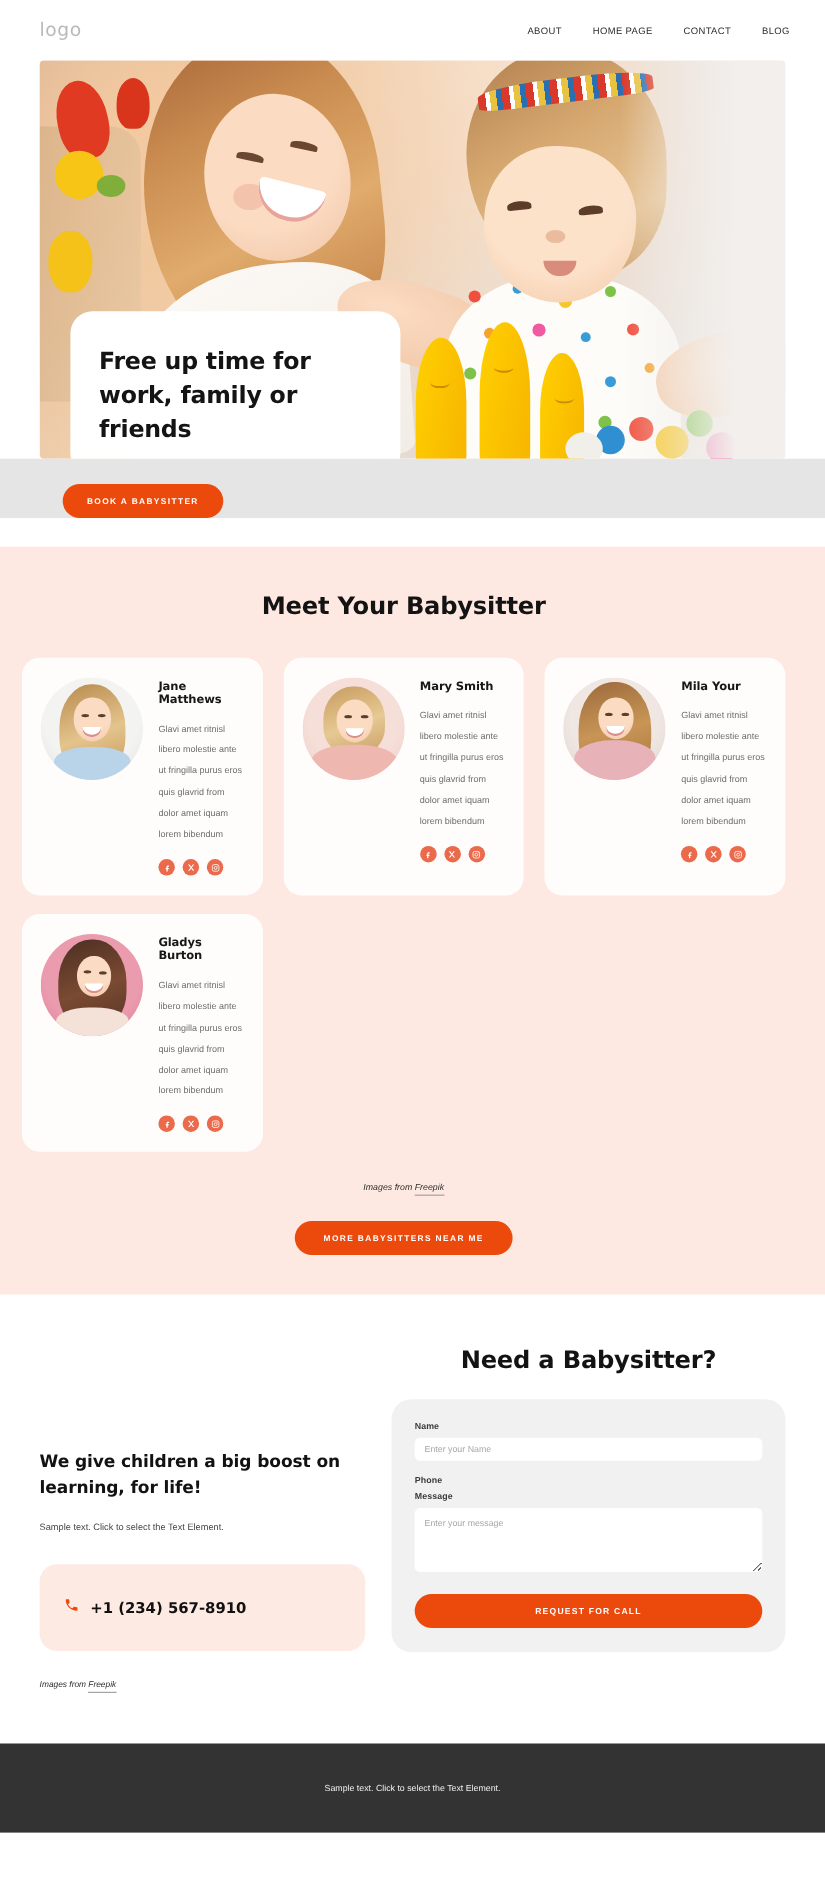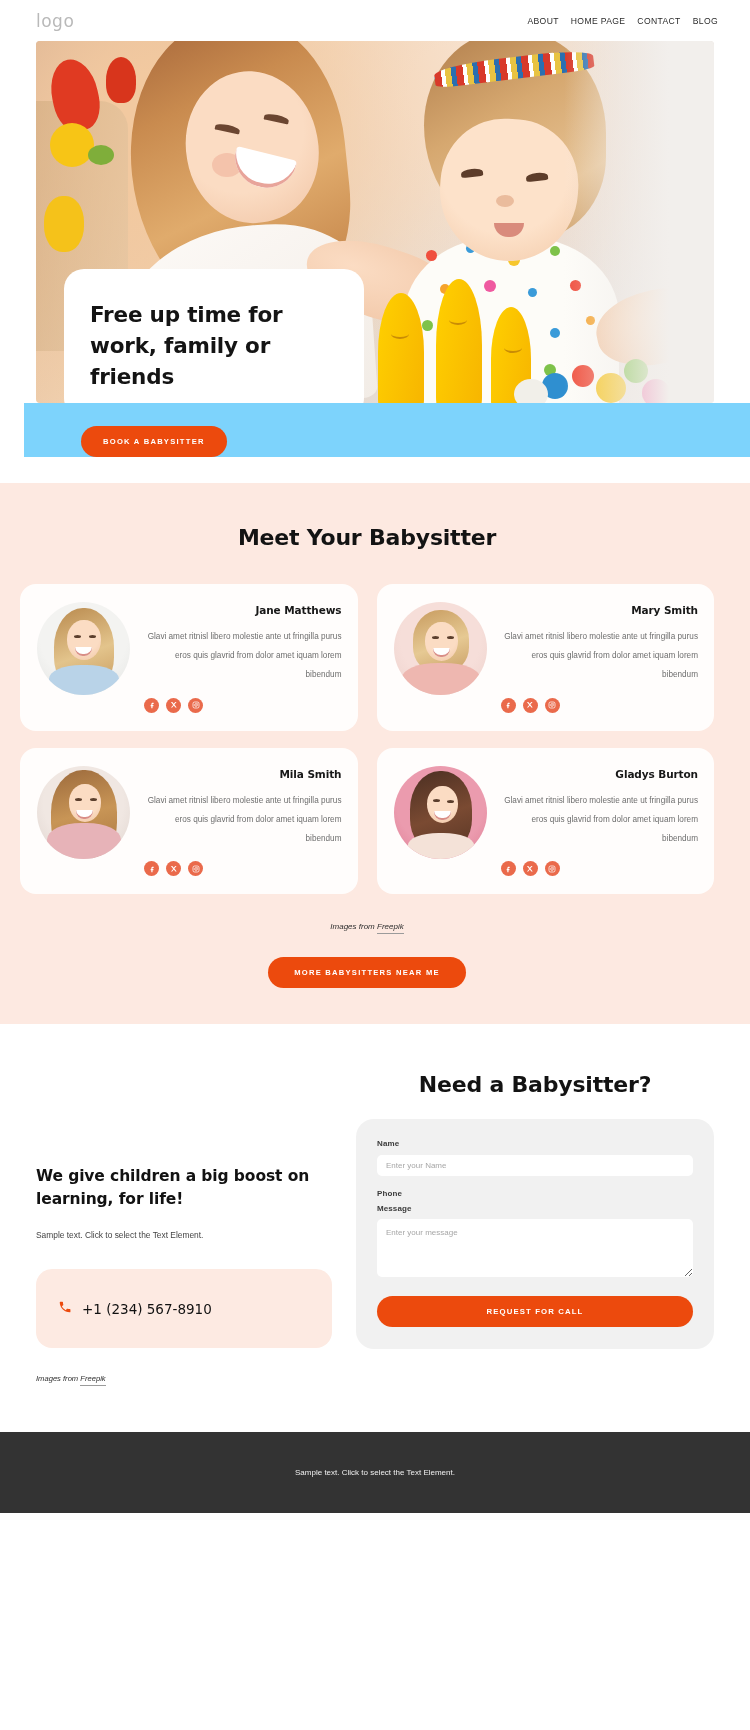--- a/index.html
+++ b/index.html
@@ -6,38 +6,38 @@
   html, body {
     width: 750px;
     background: #ffffff;
     font-family: "Liberation Sans", sans-serif;
     -webkit-font-smoothing: antialiased;
   }
   body { width: 750px; min-height: 1730px; overflow-x: hidden; }
 
   
   .site-header {
-    height: 41px;
+    height: 55px;
     background: #ffffff;
     display: flex;
     align-items: center;
     padding: 0 32px 0 36px;
   }
   .logo {
     font-family: "DejaVu Sans", sans-serif;
     font-size: 17px;
     color: #b9b9b9;
     letter-spacing: 0.5px;
     font-weight: 400;
   }
   .main-nav {
     margin-left: auto;
     display: flex;
     align-items: center;
-    gap: 12px;
+    gap: 28px;
   }
   .nav-link {
     font-size: 8.6px;
     letter-spacing: 0.35px;
     color: #2b2b2b;
     text-decoration: none;
     font-weight: 400;
     white-space: nowrap;
   }
 
@@ -184,21 +184,21 @@
     z-index: 5;
   }
   .hero-title {
     font-family: "DejaVu Sans", sans-serif;
     font-size: 21.5px;
     line-height: 31px;
     font-weight: bold;
     color: #141414;
     letter-spacing: -0.2px;
   }
-  .hero-cta-wrap { padding: 23px 0 0 57px; background: #7dd3fc; margin-left: 24px; }
+  .hero-cta-wrap { padding: 23px 0 0 57px; background: #e5e5e5; }
   .btn-orange {
     display: inline-flex;
     align-items: center;
     justify-content: center;
     background: #ec4a0d;
     color: #fff;
     border: none;
     border-radius: 100px;
     font-size: 7.6px;
     font-weight: bold;
@@ -218,23 +218,22 @@
     text-align: center;
     font-family: "DejaVu Sans", sans-serif;
     font-size: 22px;
     font-weight: bold;
     color: #131313;
     letter-spacing: -0.2px;
     margin-bottom: 34px;
   }
   .cards-grid {
     display: grid;
-    grid-template-columns: 1fr 1fr;
+    grid-template-columns: 1fr 1fr 1fr;
     gap: 17px 19px;
-    text-align: right;
   }
   .sitter-card {
     background: #fffdfc;
     border-radius: 16px;
     padding: 18px 16px 18px 17px;
     display: flex;
     gap: 14px;
   }
   .avatar {
     flex: 0 0 auto;
@@ -313,21 +312,21 @@
     border-radius: 16px;
     height: 79px;
     display: flex;
     align-items: center;
     gap: 10px;
     padding-left: 22px;
   }
   .phone-num {
     font-family: "DejaVu Sans", sans-serif;
     font-size: 13.5px;
-    font-weight: normal;
+    font-weight: bold;
     color: #111;
   }
   .credit-left {
     font-size: 7.6px;
     font-style: italic;
     color: #2e2e2e;
     padding: 26px 0 0 0;
   }
   .credit-left u { text-decoration: none; border-bottom: 1.3px solid #9b9b9b; padding-bottom: 2px; }
 
@@ -557,21 +556,21 @@
       <div class="avatar">
         <div class="av-bg av3"></div>
         <div class="av-hair" style="left:14px;top:4px;width:66px;height:88px;background:linear-gradient(165deg,#9c6a3c,#c89556 50%,#a8753f);"></div>
         <div class="av-body" style="left:10px;bottom:0;width:74px;height:36px;background:#e7b3b8;"></div>
         <div class="av-face" style="left:32px;top:18px;width:32px;height:38px;background:radial-gradient(circle at 46% 38%,#fbdcc3 0 55%,#f0c6a4 100%);"></div>
         <div class="av-eye" style="left:38px;top:32px;"></div>
         <div class="av-eye" style="left:53px;top:32px;"></div>
         <div class="av-smile" style="left:39px;top:44px;"></div>
       </div>
       <div class="sitter-info">
-        <div class="sitter-name">Mila Smith</div>
+        <div class="sitter-name">Mila Your</div>
         <div class="sitter-desc">Glavi amet ritnisl libero molestie ante ut fringilla purus eros quis glavrid from dolor amet iquam lorem bibendum</div>
         <div class="socials">
           <span class="soc">
               <svg width="8" height="8" viewBox="0 0 24 24" fill="#fff">
                 <path d="M14 9h3V5.5h-3c-2.2 0-4 1.8-4 4V12H8v3.5h2V22h3.5v-6.5H16l.5-3.5h-3V9.5c0-.3.2-.5.5-.5z"></path>
               </svg>
             </span>
           <span class="soc">
               <svg width="7.5" height="7.5" viewBox="0 0 24 24" fill="#fff">
                 <path d="M3 3h4.3l4.5 6.1L16.9 3H21l-7 8.3L21.4 21h-4.3l-4.8-6.4L7 21H3l7.3-8.6L3 3z"></path>

